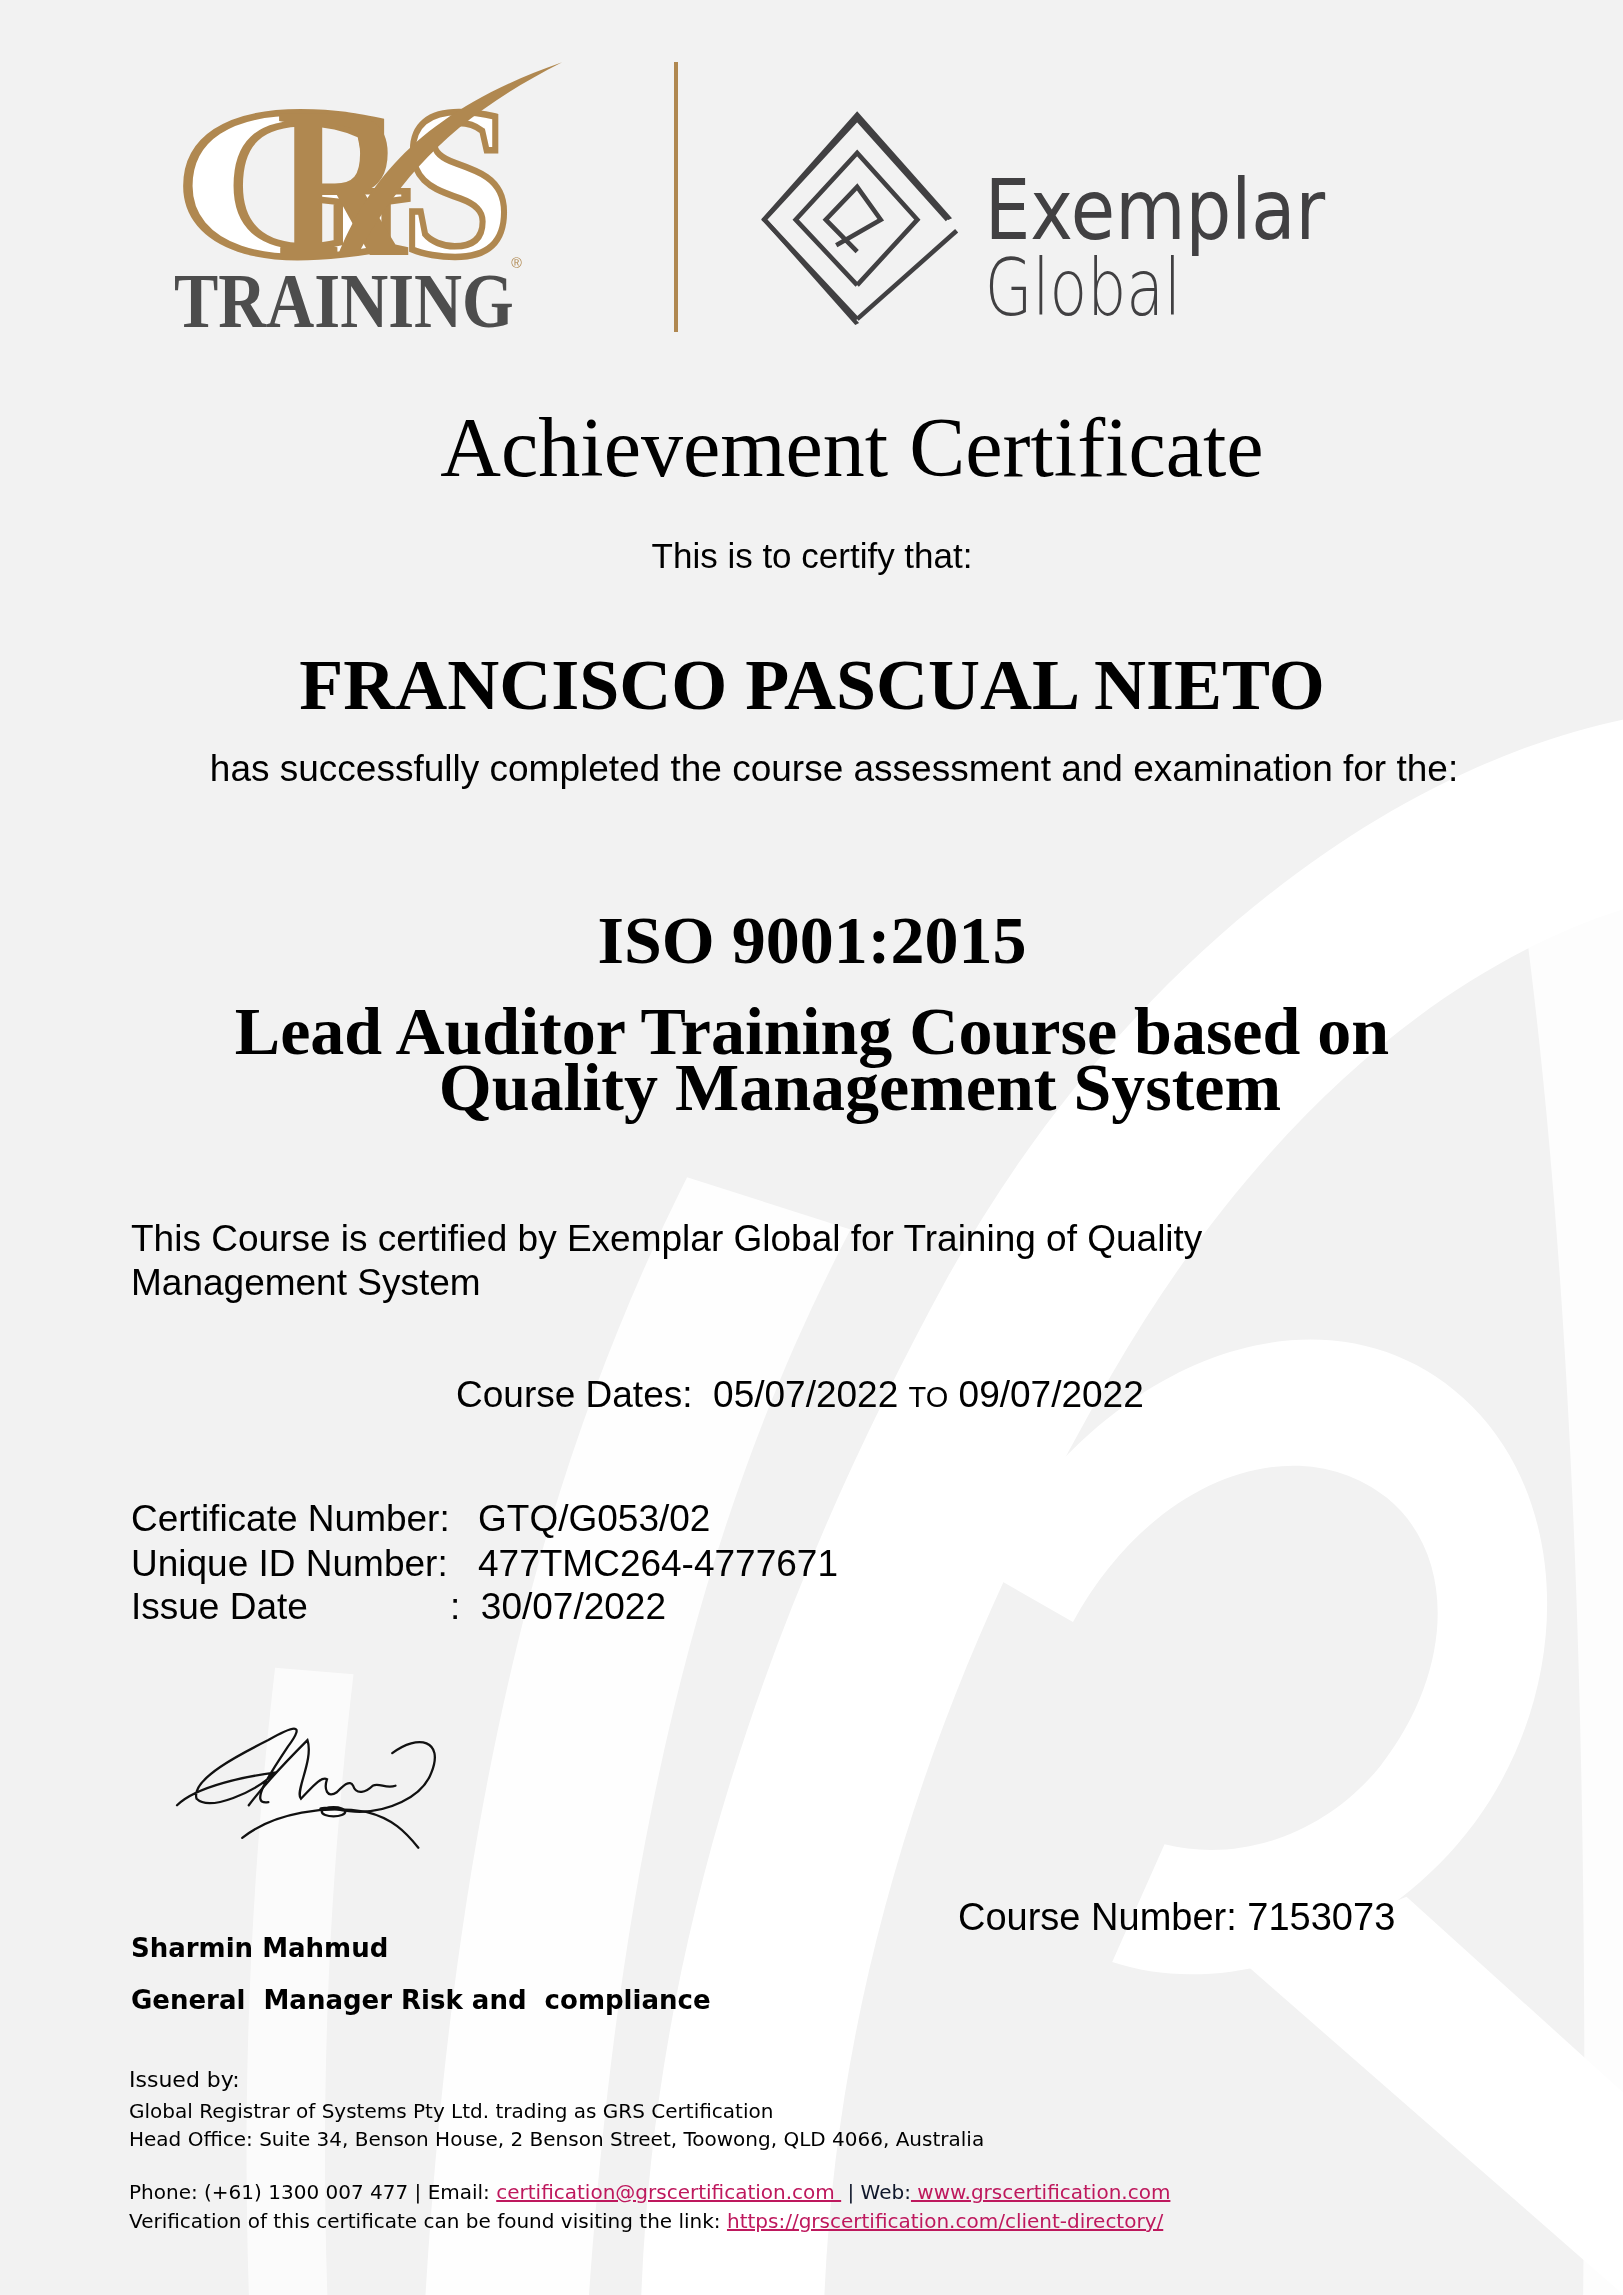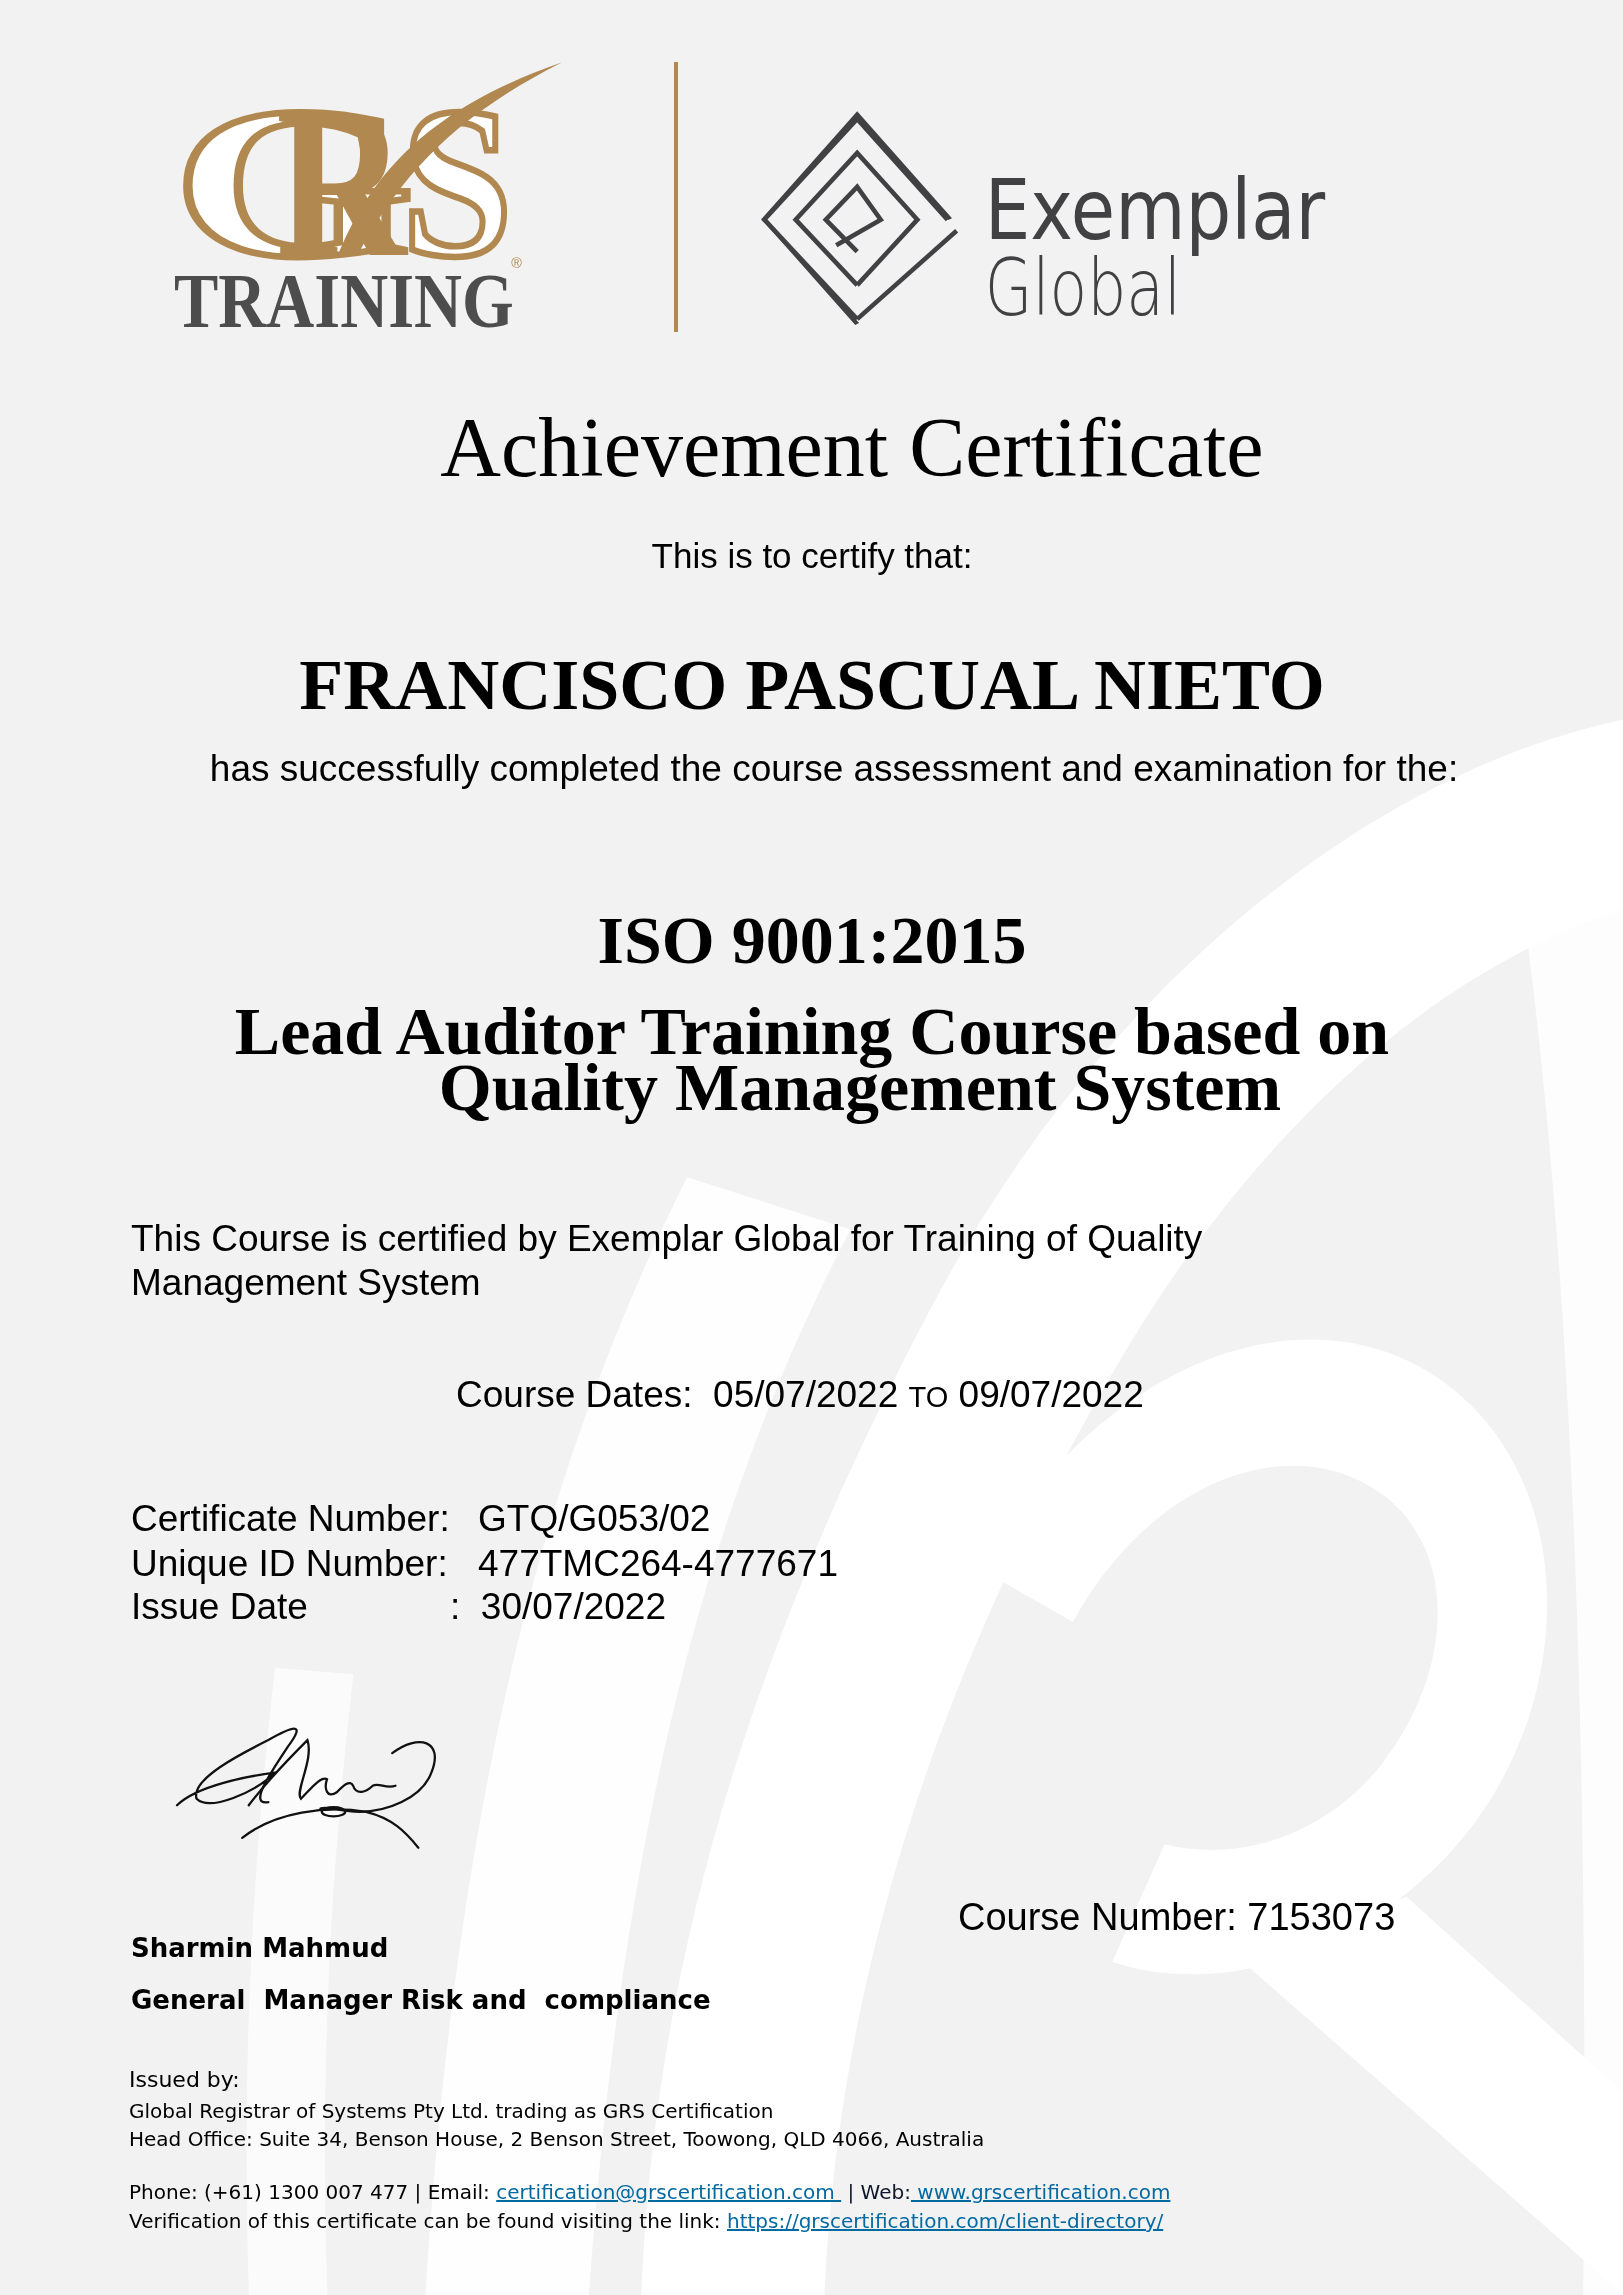--- a/index.html
+++ b/index.html
@@ -34,21 +34,21 @@
   #kv3 { top: 1586px; }
   #coursenum { left: 958px; top: 1896px; font-size: 38px; }
   #signer { left: 131px; top: 1933px; font-size: 26px; font-weight: bold; }
   #signer-title { left: 131px; top: 1985px; font-size: 26px; font-weight: bold; }
   .issued { left: 129px; font-size: 20px; color: #000; }
   #iss0 { top: 2067px; font-size: 22px; }
   #iss1 { top: 2099px; }
   #iss2 { top: 2127px; }
   #iss3 { top: 2156px; }
   #iss4 { top: 2185px; }
-  a.lnk { color: #0369a1; text-decoration: underline; }
+  a.lnk { color: #be185d; text-decoration: underline; }
   .sep { color: #0f172a; }
 </style>
 </head>
 <body>
 
 <svg class="wm" viewBox="0 0 2482 3509" xmlns="http://www.w3.org/2000/svg">
   <g fill="#ffffff">
 
     <path d="M2482 1100 C2100 1180 1700 1500 1450 1950 C1150 2500 1000 3000 980 3509 L1260 3509 C1280 3050 1420 2580 1700 2100 C1920 1720 2200 1480 2482 1390 Z"></path>
 

